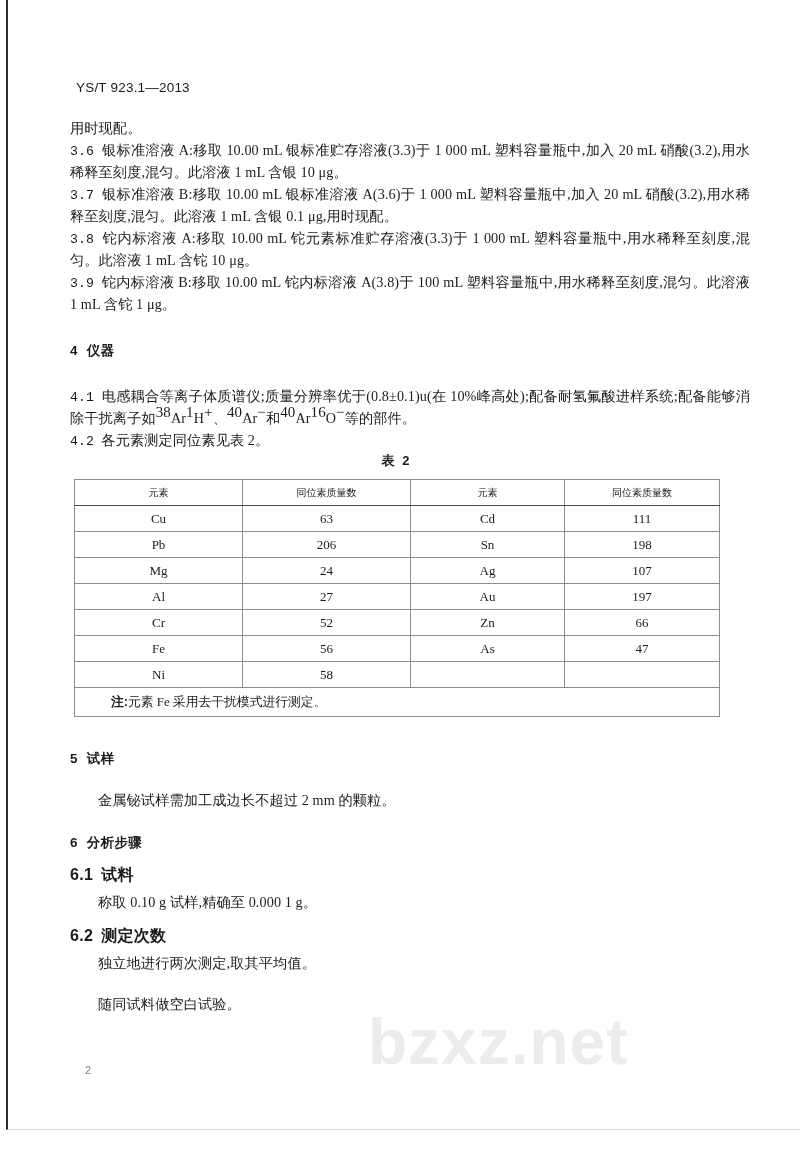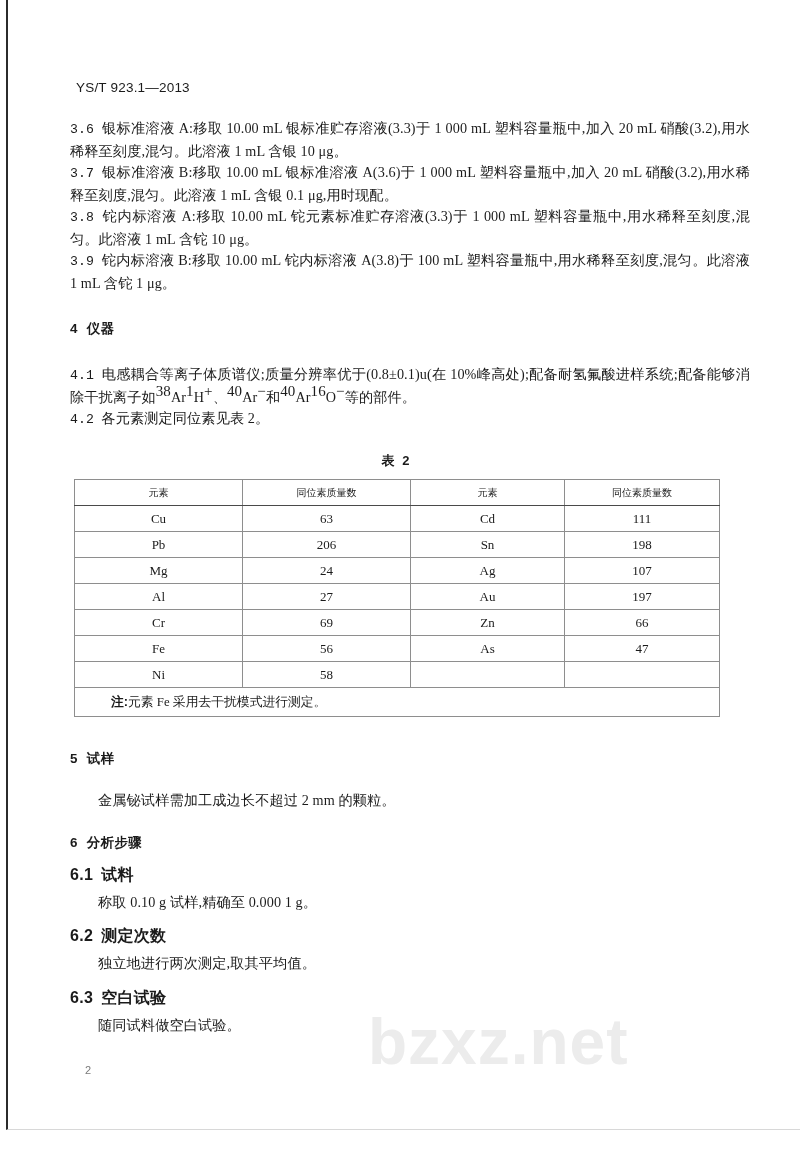--- a/index.html
+++ b/index.html
@@ -171,20 +171,21 @@
   <div class="watermark">bzxz.net</div>
 
   <div class="content">
 
     <div class="header">
       <span class="hnum">YS/T 923.1—2013</span>
     </div>
 
     <div class="body-block">
 
+      <p class="para">用时现配。</p>
 
       <p class="para"><span class="numlead">3.6</span>&nbsp;&nbsp;<span>银标准溶液 A:移取 10.00 mL 银标准贮存溶液(3.3)于 1 000 mL 塑料容量瓶中,加入 20 mL 硝酸(3.2),用水稀释至刻度,混匀。此溶液 1 mL 含银 10 μg。</span></p>
 
       <p class="para"><span class="numlead">3.7</span>&nbsp;&nbsp;<span>银标准溶液 B:移取 10.00 mL 银标准溶液 A(3.6)于 1 000 mL 塑料容量瓶中,加入 20 mL 硝酸(3.2),用水稀释至刻度,混匀。此溶液 1 mL 含银 0.1 μg,用时现配。</span></p>
 
       <p class="para"><span class="numlead">3.8</span>&nbsp;&nbsp;<span>铊内标溶液 A:移取 10.00 mL 铊元素标准贮存溶液(3.3)于 1 000 mL 塑料容量瓶中,用水稀释至刻度,混匀。此溶液 1 mL 含铊 10 μg。</span></p>
 
       <p class="para"><span class="numlead">3.9</span>&nbsp;&nbsp;<span>铊内标溶液 B:移取 10.00 mL 铊内标溶液 A(3.8)于 100 mL 塑料容量瓶中,用水稀释至刻度,混匀。此溶液 1 mL 含铊 1 μg。</span></p>
 
       <div class="gap-xl"></div>
@@ -236,21 +237,21 @@
             <td>107</td>
           </tr>
           <tr>
             <td>Al</td>
             <td>27</td>
             <td>Au</td>
             <td>197</td>
           </tr>
           <tr>
             <td>Cr</td>
-            <td>69</td>
+            <td>52</td>
             <td>Zn</td>
             <td>66</td>
           </tr>
           <tr>
             <td>Fe</td>
             <td>56</td>
             <td>As</td>
             <td>47</td>
           </tr>
           <tr>
@@ -289,21 +290,20 @@
       <div class="gap-m"></div>
 
       <p class="subsec-head"><span class="snum">6.2</span><span>测定次数</span></p>
 
       <div class="gap-s"></div>
 
       <p class="para indent">独立地进行两次测定,取其平均值。</p>
 
       <div class="gap-m"></div>
 
-      <p class="subsec-head"><span class="snum">6.3</span><span>空白试验</span></p>
 
       <div class="gap-s"></div>
 
       <p class="para indent">随同试料做空白试验。</p>
 
     </div>
 
     <div class="pagenum">2</div>
 
   </div>

